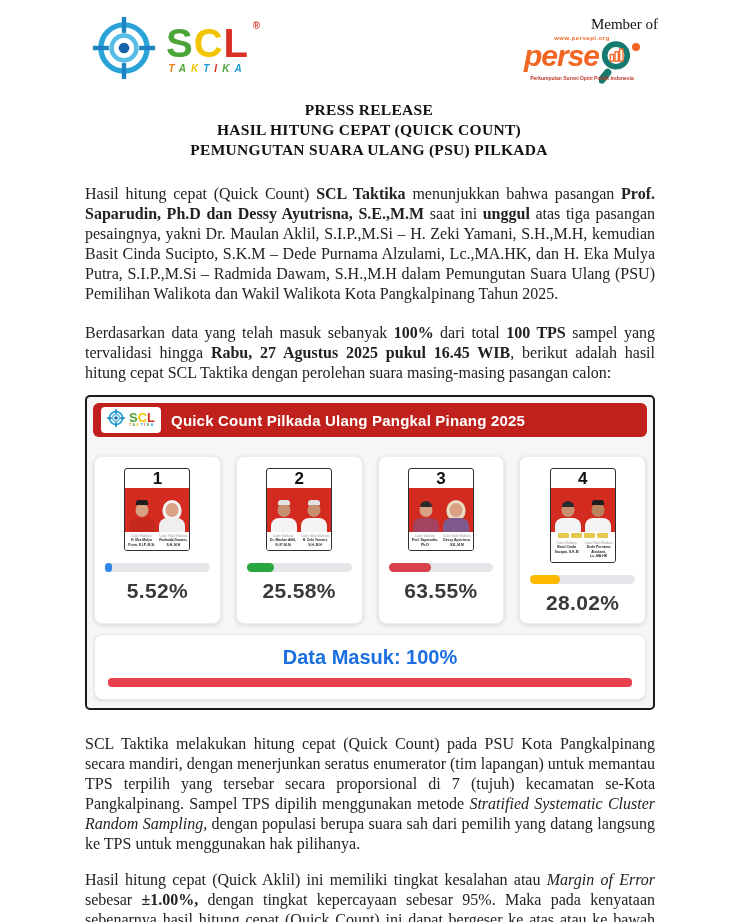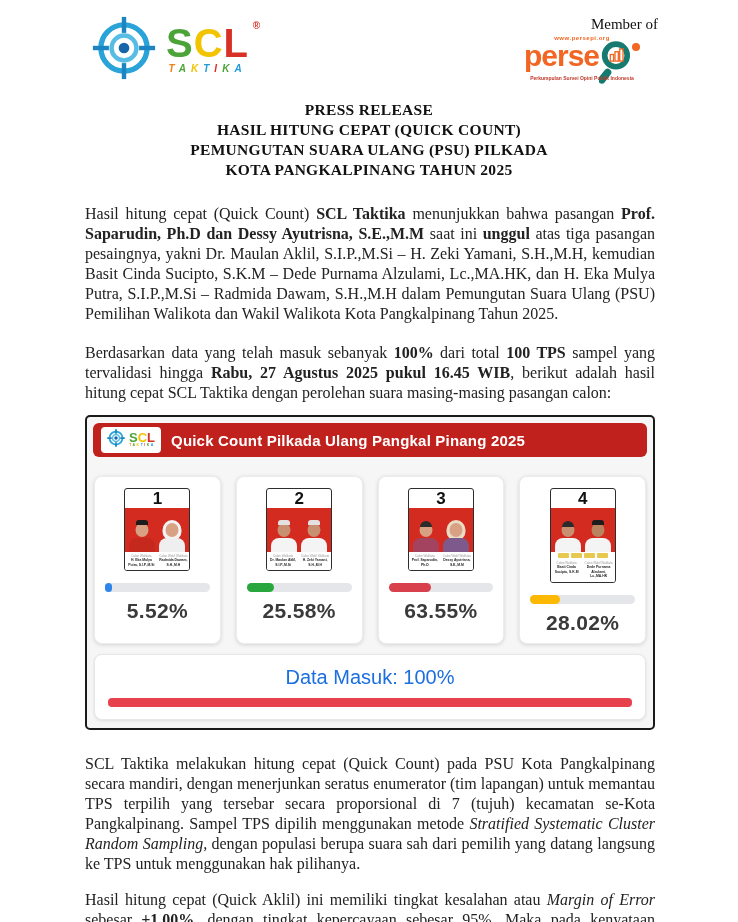--- a/index.html
+++ b/index.html
@@ -11,21 +11,21 @@
   .top-row{display:flex;justify-content:space-between;align-items:flex-start;padding:16px 76px 0 92px;}
   .scl-logo{display:flex;align-items:center;gap:10px;}
   .scl-text{display:flex;flex-direction:column;align-items:center;line-height:1;}
   .scl-word{font-family:"Liberation Sans",sans-serif;font-weight:800;font-size:40px;letter-spacing:1px;line-height:.85;position:relative;}
   .scl-reg{position:absolute;top:-4px;right:-12px;font-size:10px;color:#d93025;font-weight:700;}
   .taktika-word{font-family:"Liberation Sans",sans-serif;font-weight:800;font-size:10px;letter-spacing:5px;margin-top:4px;font-style:italic;}
   .persepi-block{width:170px;}
   .member-of{font-family:"Liberation Serif",serif;font-size:15px;color:#111;text-align:right;padding-right:4px;}
   .persepi-logo{position:relative;width:160px;margin-left:auto;text-align:center;margin-top:2px;}
   .persepi-url{font-family:"Liberation Sans",sans-serif;font-weight:700;font-size:6px;color:#f26522;letter-spacing:.5px;}
-  .persepi-main{display:flex;align-items:flex-start;justify-content:center;height:44px;}
+  .persepi-main{display:flex;align-items:flex-start;justify-content:center;height:44px;font-style:italic;}
   .persepi-word{font-family:"Liberation Sans",sans-serif;font-weight:800;font-size:30px;color:#f26522;letter-spacing:-1px;line-height:1;}
   .i-dot{width:8px;height:8px;border-radius:50%;background:#f26522;margin-top:2px;margin-left:1px;}
   .persepi-tagline{font-family:"Liberation Sans",sans-serif;font-weight:700;font-size:5px;color:#c0392b;margin-top:-10px;}
   
   .doc-title{margin-top:16px;text-align:center;font-weight:bold;font-size:15.5px;line-height:20px;letter-spacing:.3px;color:#111;}
   
   .content{padding:0 83px 0 85px;}
   .body-p{font-size:16px;line-height:20px;text-align:justify;margin:0;color:#222;}
   .p1{margin-top:24px;} .p2{margin-top:19px;} .p3{margin-top:24px;} .p4{margin-top:16px;}
   .b{font-weight:bold;} .i{font-style:italic;}
@@ -52,21 +52,21 @@
   .p-body{position:absolute;bottom:0;left:50%;transform:translateX(-50%);width:26px;height:14px;border-radius:8px 8px 0 0;}
   .p-head{position:absolute;top:5px;left:50%;transform:translateX(-50%);width:13px;height:14px;border-radius:50%;}
   .p-hijab{position:absolute;top:2px;left:50%;transform:translateX(-50%);width:19px;height:20px;border-radius:50% 50% 42% 42%;}
   .p-hat{position:absolute;left:50%;transform:translateX(-50%);}
   .p-peci,.p-cap{top:2px;width:12px;height:5px;border-radius:3px 3px 0 0;}
   .p-hair{top:3px;width:12px;height:6px;border-radius:6px 6px 0 0;}
   .bar-track{margin:12px 2px 7px;height:9px;background:#e4e6e9;border-radius:5px;position:relative;}
   .bar-fill{height:9px;border-radius:5px;min-width:7px;width:0;}
   .pct{font-weight:800;font-size:21px;color:#3a3a3a;letter-spacing:.3px;margin-top:2px;}
   .data-box{margin:0 7px 8px;background:#fff;border:1px solid #e7e7e7;border-radius:8px;box-shadow:0 1px 3px rgba(0,0,0,.10);padding:11px 10px 12px;text-align:center;}
-  .data-label{font-family:"Liberation Sans",sans-serif;font-weight:400;font-size:20px;color:#1b6fe0;}
+  .data-label{font-family:"Liberation Sans",sans-serif;font-weight:700;font-size:20px;color:#1b6fe0;}
   .data-bar{margin:9px auto 0;height:9px;background:#e8414e;border-radius:4px;width:99%;}
 </style>
 </head>
 <body>
 
 <div class="page">
 
   <div class="top-row">
     <div class="scl-logo">
       <span>
@@ -105,21 +105,20 @@
         </div>
         <div class="persepi-tagline">Perkumpulan Survei Opini Publik Indonesia</div>
       </div>
     </div>
   </div>
 
   <div class="doc-title">
     <div>PRESS RELEASE</div>
     <div>HASIL HITUNG CEPAT (QUICK COUNT)</div>
     <div>PEMUNGUTAN SUARA ULANG (PSU) PILKADA</div>
-    <div>KOTA PANGKALPINANG TAHUN 2025</div>
   </div>
 
   <div class="content">
     <p class="body-p p1"><span>Hasil hitung cepat (Quick Count) </span><span class="b">SCL Taktika</span><span> menunjukkan bahwa pasangan </span><span class="b">Prof. Saparudin, Ph.D dan Dessy Ayutrisna, S.E.,M.M</span><span> saat ini </span><span class="b">unggul</span><span> atas tiga pasangan pesaingnya, yakni Dr. Maulan Aklil, S.I.P.,M.Si – H. Zeki Yamani, S.H.,M.H, kemudian Basit Cinda Sucipto, S.K.M – Dede Purnama Alzulami, Lc.,MA.HK, dan H. Eka Mulya Putra, S.I.P.,M.Si – Radmida Dawam, S.H.,M.H dalam Pemungutan Suara Ulang (PSU) Pemilihan Walikota dan Wakil Walikota Kota Pangkalpinang Tahun 2025.</span></p>
     <p class="body-p p2"><span>Berdasarkan data yang telah masuk sebanyak </span><span class="b">100%</span><span> dari total </span><span class="b">100 TPS</span><span> sampel yang tervalidasi hingga </span><span class="b">Rabu, 27 Agustus 2025 pukul 16.45 WIB</span><span>, berikut adalah hasil hitung cepat SCL Taktika dengan perolehan suara masing-masing pasangan calon:</span></p>
 
     <div class="infographic">
       <div class="ig-header">
         <span class="ig-logo-chip">
           <span>

